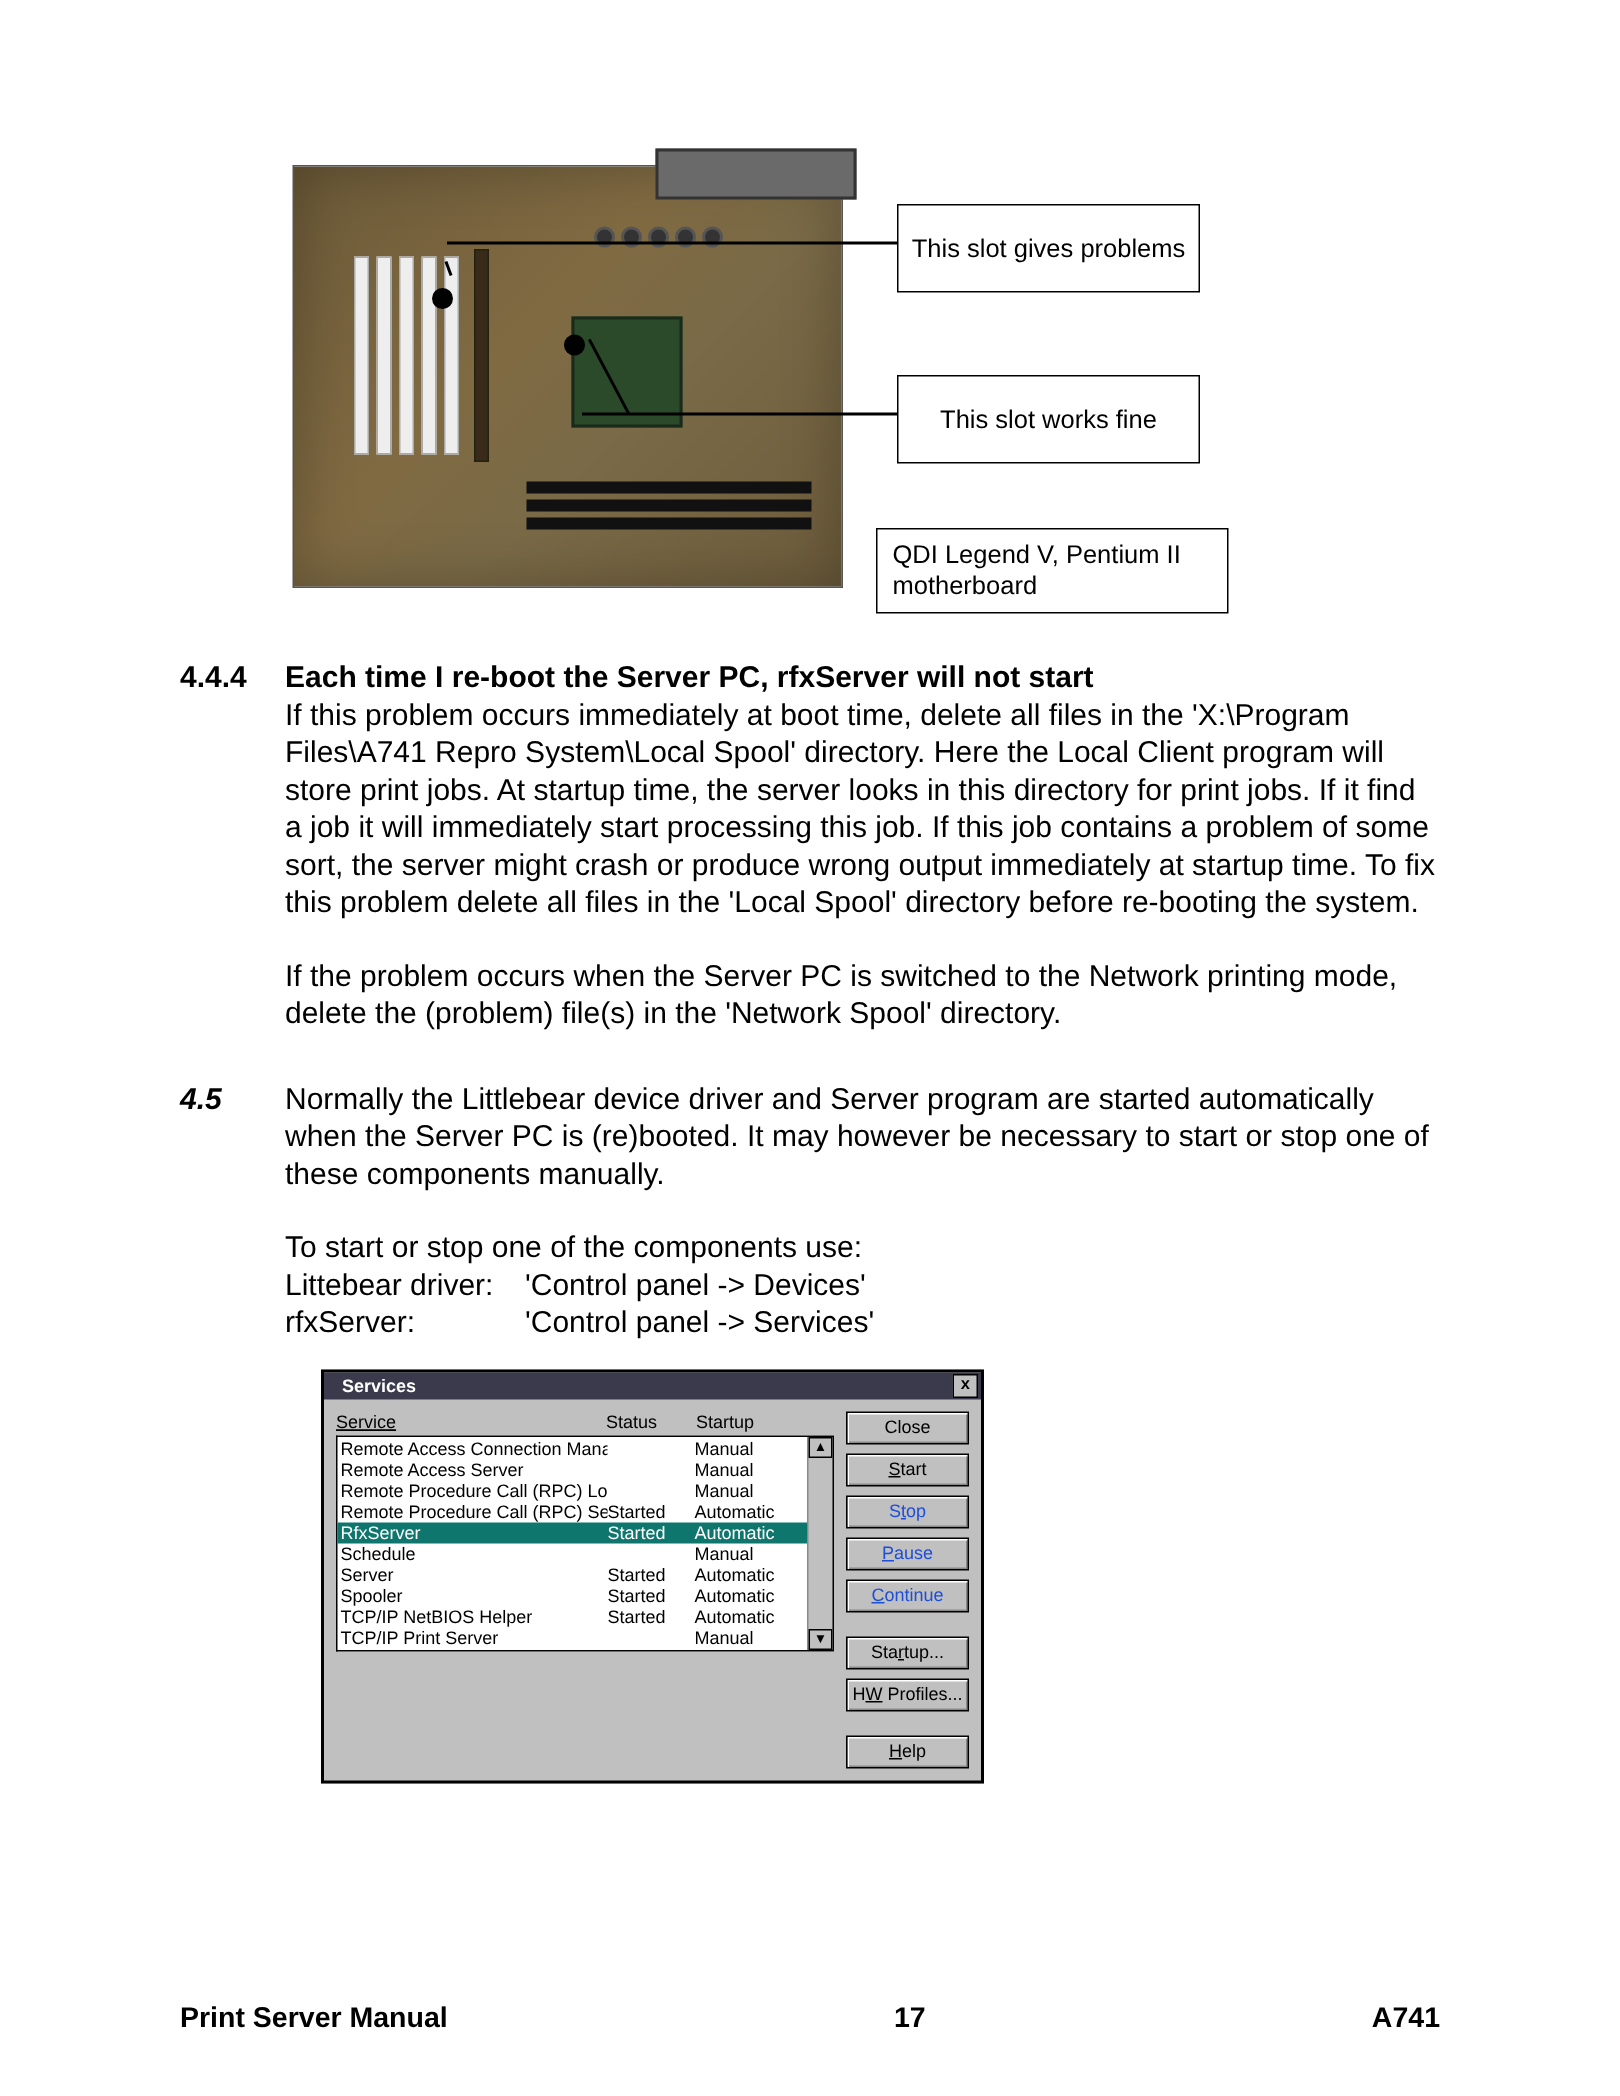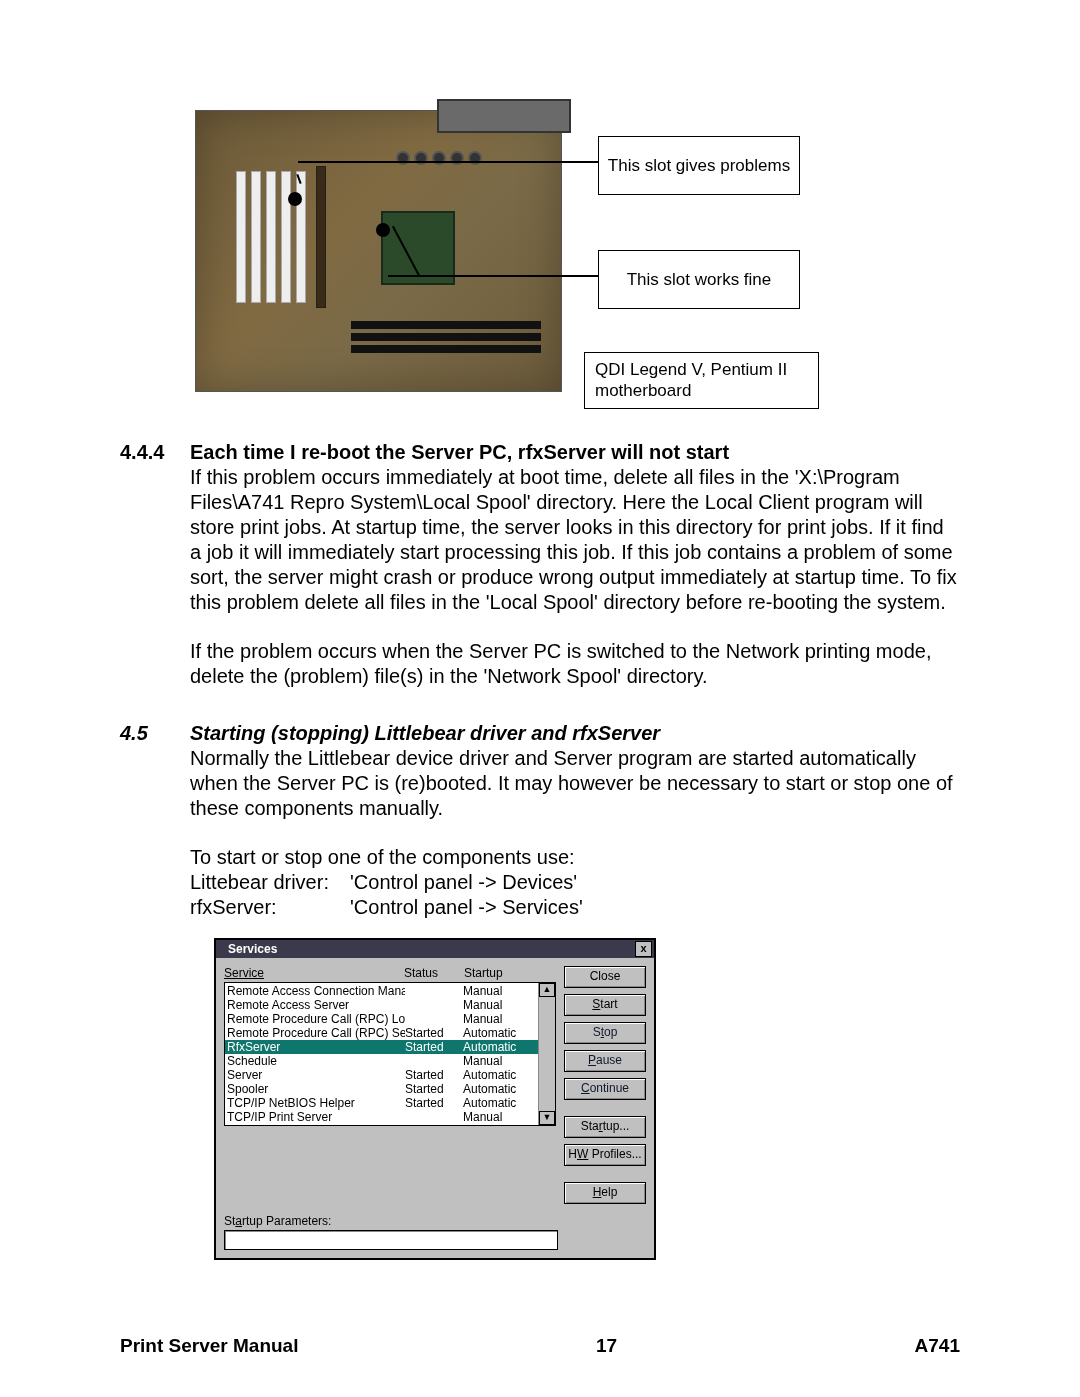--- a/index.html
+++ b/index.html
@@ -217,21 +217,21 @@
   .winbtn {
     background: #c0c0c0;
     border: 1px solid #000;
     box-shadow: inset 1px 1px 0 #fff, inset -1px -1px 0 #888;
     height: 20px;
     font-size: 12px;
     text-align: center;
     line-height: 18px;
     padding: 0 2px;
   }
-  .winbtn.disabled { color: #0f172a; }
+  .winbtn.disabled { color: #1d4ed8; }
   .winbtn .ul { text-decoration: underline; }
   .startup-params {
     margin-top: 10px;
     font-size: 12px;
   }
   .startup-params .ul { text-decoration: underline; }
   .param-input {
     margin-top: 2px;
     height: 18px;
     background: #fff;
@@ -297,21 +297,20 @@
         <div class="para">If this problem occurs immediately at boot time, delete all files in the 'X:\Program Files\A741 Repro System\Local Spool' directory. Here the Local Client program will store print jobs. At startup time, the server looks in this directory for print jobs. If it find a job it will immediately start processing this job. If this job contains a problem of some sort, the server might crash or produce wrong output immediately at startup time. To fix this problem delete all files in the 'Local Spool' directory before re-booting the system.</div>
         <div class="para">If the problem occurs when the Server PC is switched to the Network printing mode, delete the (problem) file(s) in the 'Network Spool' directory.</div>
       </div>
     </div>
   </div>
 
   <div class="sec" style="margin-top:8px">
     <div class="row">
       <div class="num-col"><span class="sec-num sec-head-it">4.5</span></div>
       <div class="body-col">
-        <div class="sec-head-it">Starting (stopping) Littlebear driver and rfxServer</div>
         <div class="para">Normally the Littlebear device driver and Server program are started automatically when the Server PC is (re)booted. It may however be necessary to start or stop one of these components manually.</div>
         <div>To start or stop one of the components use:</div>
         <div class="inline-tbl">
           <div class="c1">Littebear driver:</div>
           <div>'Control panel -&gt; Devices'</div>
         </div>
         <div class="inline-tbl">
           <div class="c1">rfxServer:</div>
           <div>'Control panel -&gt; Services'</div>
         </div>
@@ -397,24 +396,20 @@
           <div class="winbtn disabled">S<span class="ul">t</span>op</div>
           <div class="winbtn disabled"><span class="ul">P</span>ause</div>
           <div class="winbtn disabled"><span class="ul">C</span>ontinue</div>
           <div style="height:4px"></div>
           <div class="winbtn">Sta<span class="ul">r</span>tup...</div>
           <div class="winbtn">H<span class="ul">W</span> Profiles...</div>
           <div style="height:4px"></div>
           <div class="winbtn"><span class="ul">H</span>elp</div>
         </div>
       </div>
-      <div class="startup-params">
-        <div>St<span class="ul">a</span>rtup Parameters:</div>
-        <div class="param-input"></div>
-      </div>
     </div>
   </div>
 
   <div class="footer">
     <span>Print Server Manual</span>
     <span>17</span>
     <span>A741</span>
   </div>
 
 </div>

